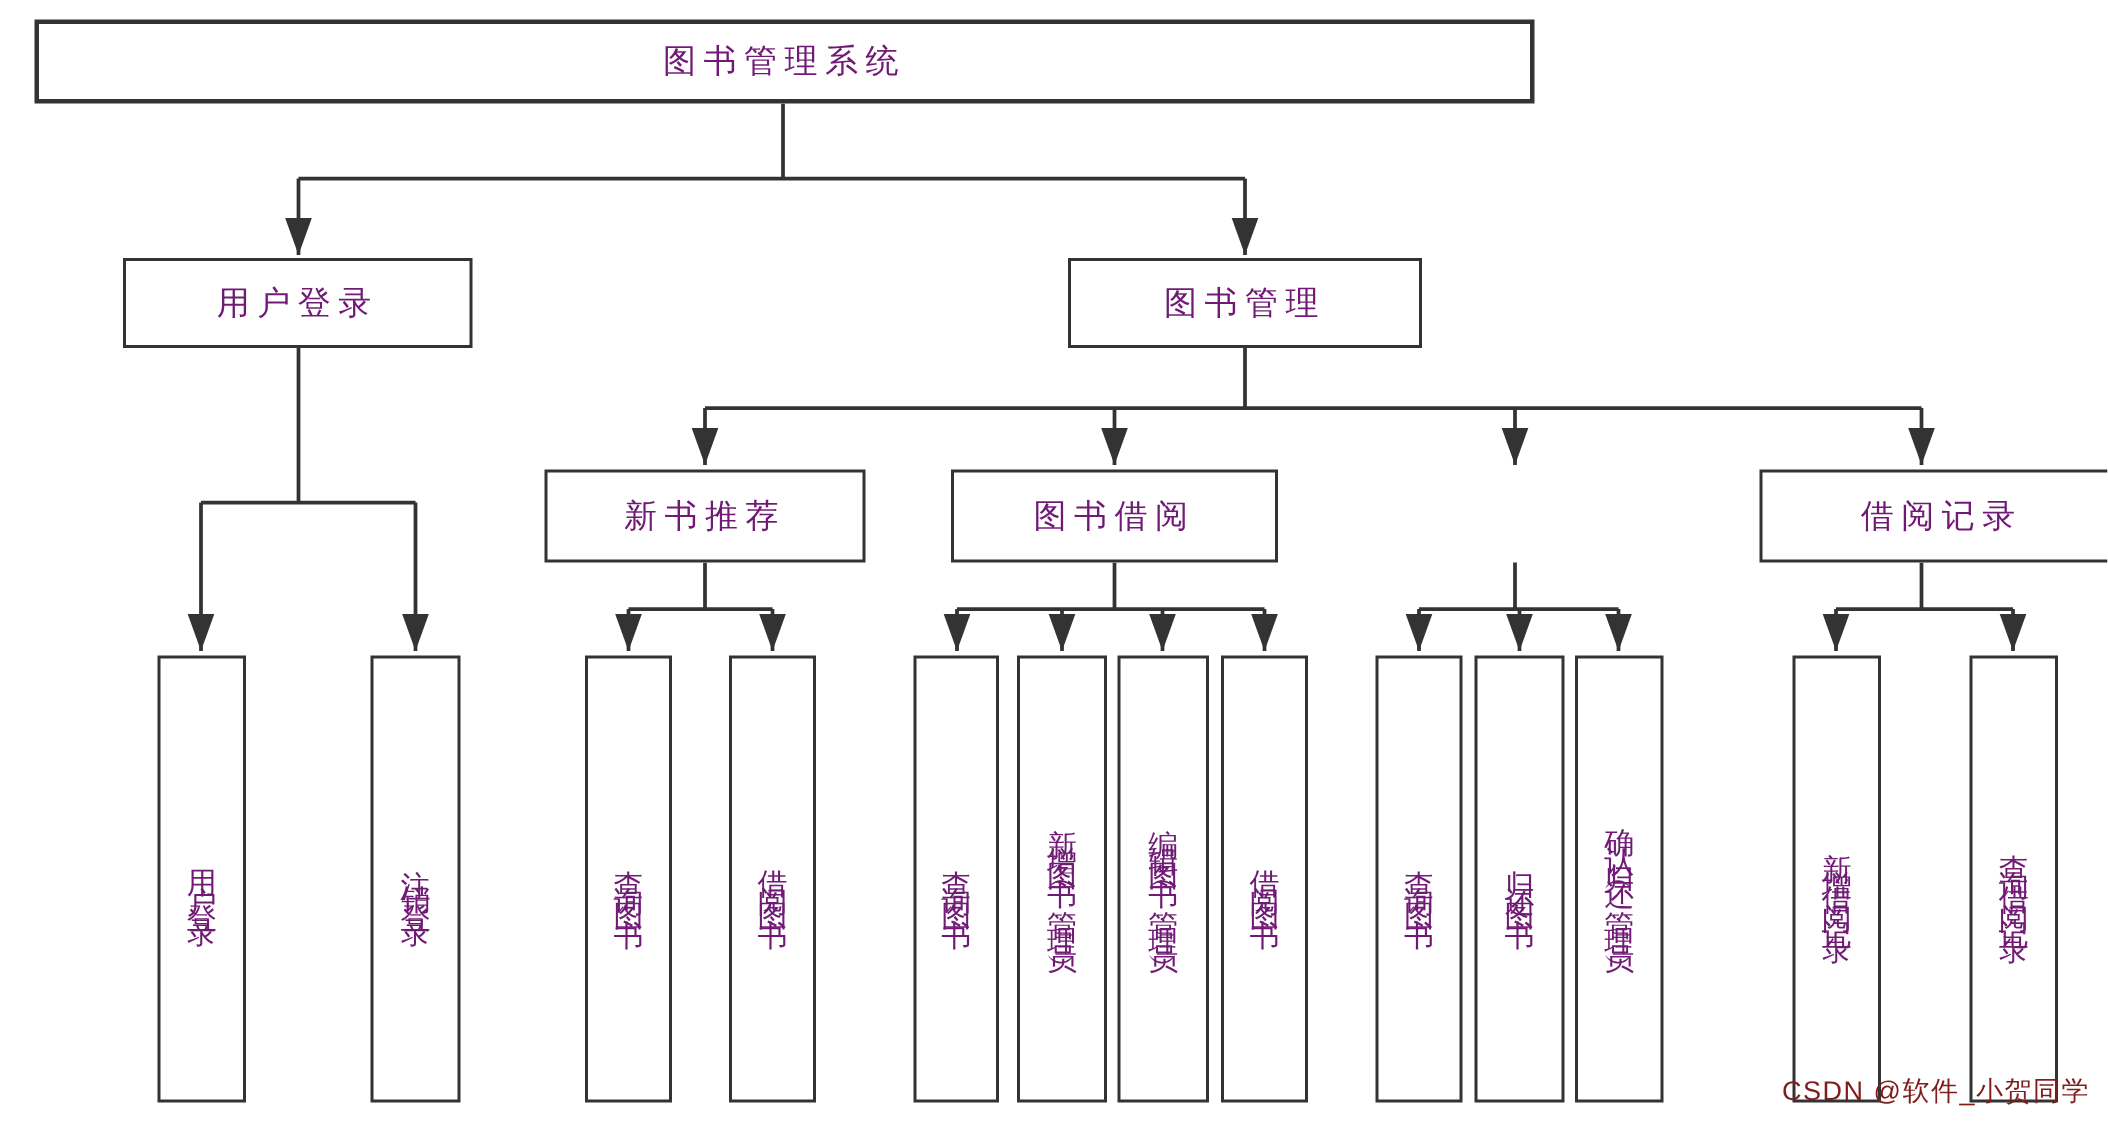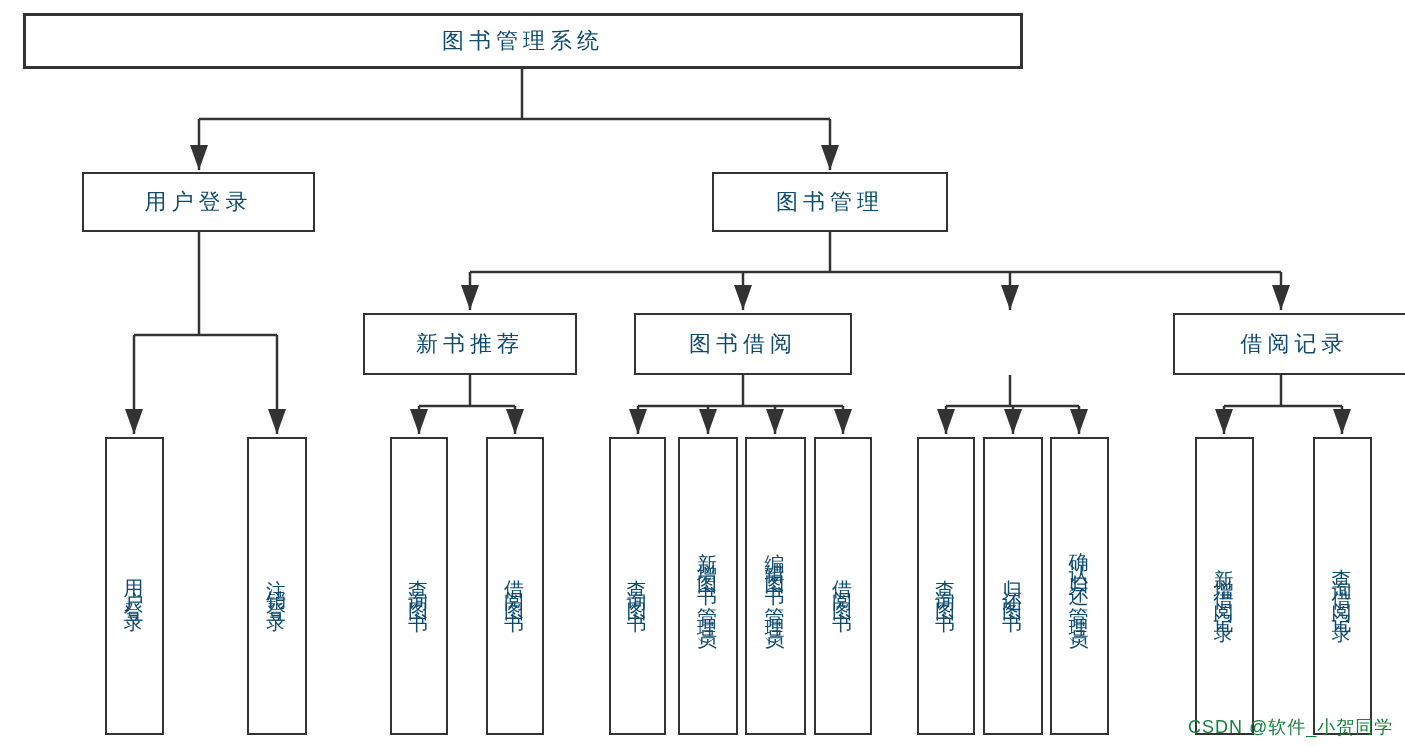--- a/index.html
+++ b/index.html
@@ -12,21 +12,21 @@
   }
   .connector-layer{
     position:absolute;left:0;top:0;width:1405px;height:747px;
     pointer-events:none;
   }
   .node{
     position:absolute;
     box-sizing:border-box;
     border:2px solid #333333;
     background:#ffffff;
-    color:#0c4a6e;
+    color:#701a75;
     display:flex;
     align-items:center;
     justify-content:center;
     text-align:center;
   }
   .h-node{
     font-size:22px;
     letter-spacing:5px;
     white-space:nowrap;
   }
@@ -59,21 +59,21 @@
   .b-leaf-bb-b{left:814px;width:58px;}
   .b-leaf-cb-q{left:917px;width:58px;}
   .b-leaf-cb-r{left:983px;width:60px;}
   .b-leaf-cb-c{left:1050px;width:59px;}
   .b-leaf-br-add{left:1195px;width:59px;}
   .b-leaf-br-q{left:1313px;width:59px;}
   .watermark{
     position:absolute;
     left:1188px;top:715px;
     font-size:18px;
-    color:#15803d;
+    color:#7f1d1d;
     letter-spacing:1px;
     white-space:nowrap;
   }
 </style>
 </head>
 <body>
 
 <div class="canvas">
 
   <svg class="connector-layer" width="1405" height="747" viewBox="0 0 1405 747" xmlns="http://www.w3.org/2000/svg">

